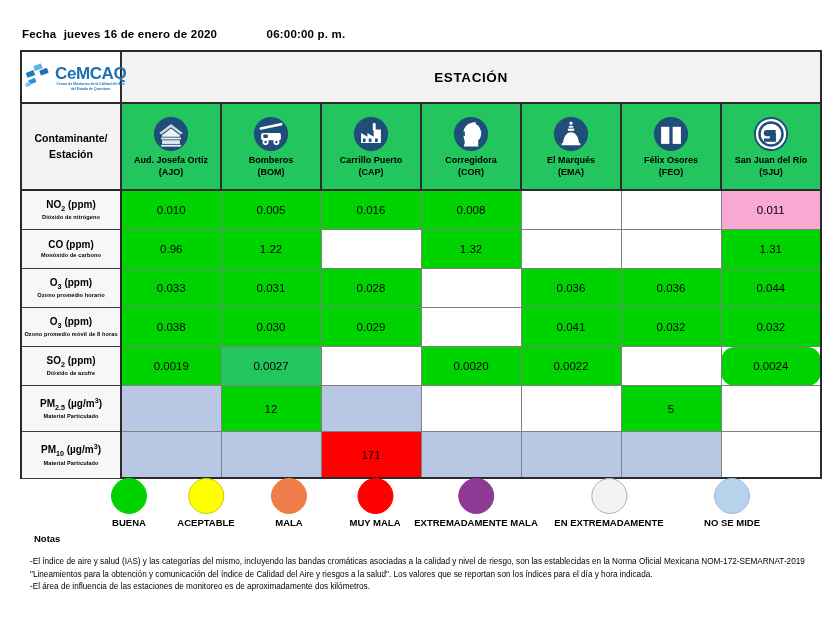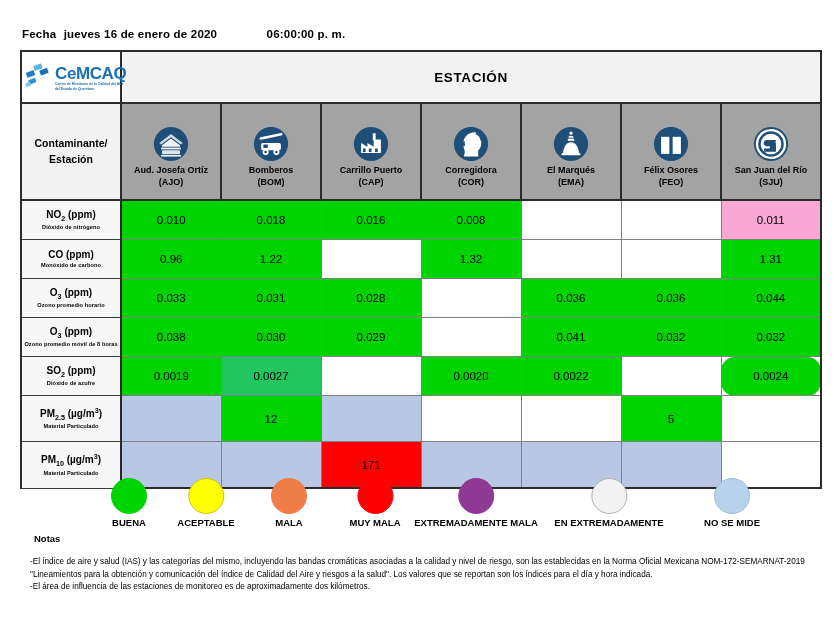--- a/index.html
+++ b/index.html
@@ -53,23 +53,23 @@
 
   
   .rowlabel-head{
     width:100px;
     background:#f2f2f2;
     font-size:10.5px;font-weight:bold;
     line-height:1.45;
     padding:2px 3px !important;
   }
   .sta{
-    background:#a3a3a3;
+    background:#22c55e;
     height:76px;
-    padding:15px 1px 4px !important;
+    padding:5px 1px 4px !important;
   }
   .sta .ic{display:block;margin:0 auto 2px;}
   .sta .nm{display:block;font-size:9px;font-weight:bold;line-height:1.35;}
   .sta .ab{display:block;font-size:9px;font-weight:bold;line-height:1.35;}
 
   
   .plabel{
     background:#f7f7f7;
     font-size:10px;font-weight:bold;
     line-height:1.2;
@@ -151,21 +151,21 @@
         <tr>
           <td class="logocell outer">
             <div style="display:flex;align-items:center;gap:1px;">
               <span><svg width="30" height="30" viewBox="0 0 40 40">
                   <rect x="3" y="14" width="11" height="7" rx="1" fill="#1A7CC4" transform="rotate(-20 8 17)"></rect>
                   <rect x="13" y="5" width="11" height="7" rx="1" fill="#5FB4E5" transform="rotate(-20 18 8)"></rect>
                   <rect x="21" y="11" width="11" height="7" rx="1" fill="#1A6FB5" transform="rotate(-20 26 14)"></rect>
                   <rect x="6" y="24" width="10" height="6" rx="1" fill="#2E8FD0" transform="rotate(-20 11 27)"></rect>
                   <rect x="2" y="29" width="7" height="5" rx="1" fill="#7FC4EA" transform="rotate(-20 5 31)"></rect>
                 </svg></span>
-              <span style="text-align:left;">
+              <span style="text-align:center;">
                 <span style="display:block;font-size:17px;font-weight:bold;color:#1A6FB5;line-height:1;letter-spacing:-.4px;">CeMCAQ</span>
                 <span style="display:block;font-size:3.4px;font-weight:bold;color:#1A6FB5;line-height:1.3;">Centro de Monitoreo de la Calidad del Aire</span>
                 <span style="display:block;font-size:3.4px;font-weight:bold;color:#1A6FB5;line-height:1.3;">del Estado de Querétaro</span>
               </span>
             </div>
           </td>
           <td class="estacion-head outer" colspan="7" style="border-right: 2px solid rgb(43, 43, 43);">ESTACIÓN</td>
         </tr>
         <tr>
           <td class="rowlabel-head outer">Contaminante/<br>Estación</td>
@@ -219,21 +219,21 @@
                 <circle cx="20" cy="20" r="19" fill="#1F4E79"></circle>
                 <circle cx="20" cy="20" r="15.5" fill="none" stroke="#ffffff" stroke-width="2.6"></circle>
                 <circle cx="20" cy="20" r="11.5" fill="#ffffff"></circle>
                 <path d="M25.5 15.5 H15.5 a3.5 3.5 0 0 0 0 7 h3.2 v2.6 h-6.5 v3.4 H25.5 V18.8 h-6.4 v1.6 h3.2 v1.2 h2 Z" fill="#1F4E79"></path>
                 <rect x="12" y="18.5" width="5" height="1.6" fill="#1F4E79"></rect>
               </svg></span><span class="nm">San Juan del Río</span><span class="ab">(SJU)</span></td>
         </tr>
         <tr>
           <td class="plabel">NO<sub>2</sub> (ppm)<span class="sub">Dióxido de nitrógeno</span></td>
           <td class="val" style="background:#00D400;">0.010</td>
-          <td class="val" style="background:#00D400;">0.018</td>
+          <td class="val" style="background:#00D400;">0.005</td>
           <td class="val" style="background:#00D400;">0.016</td>
           <td class="val" style="background:#00D400;">0.008</td>
           <td class="val" style="background:#FFFFFF;"></td>
           <td class="val" style="background:#FFFFFF;"></td>
           <td class="val" style="background: #f9a8d4; border-right: 2px solid rgb(43, 43, 43);">0.011</td>
         </tr>
         <tr>
           <td class="plabel">CO (ppm)<span class="sub">Monóxido de carbono</span></td>
           <td class="val" style="background:#00D400;">0.96</td>
           <td class="val" style="background:#00D400;">1.22</td>

